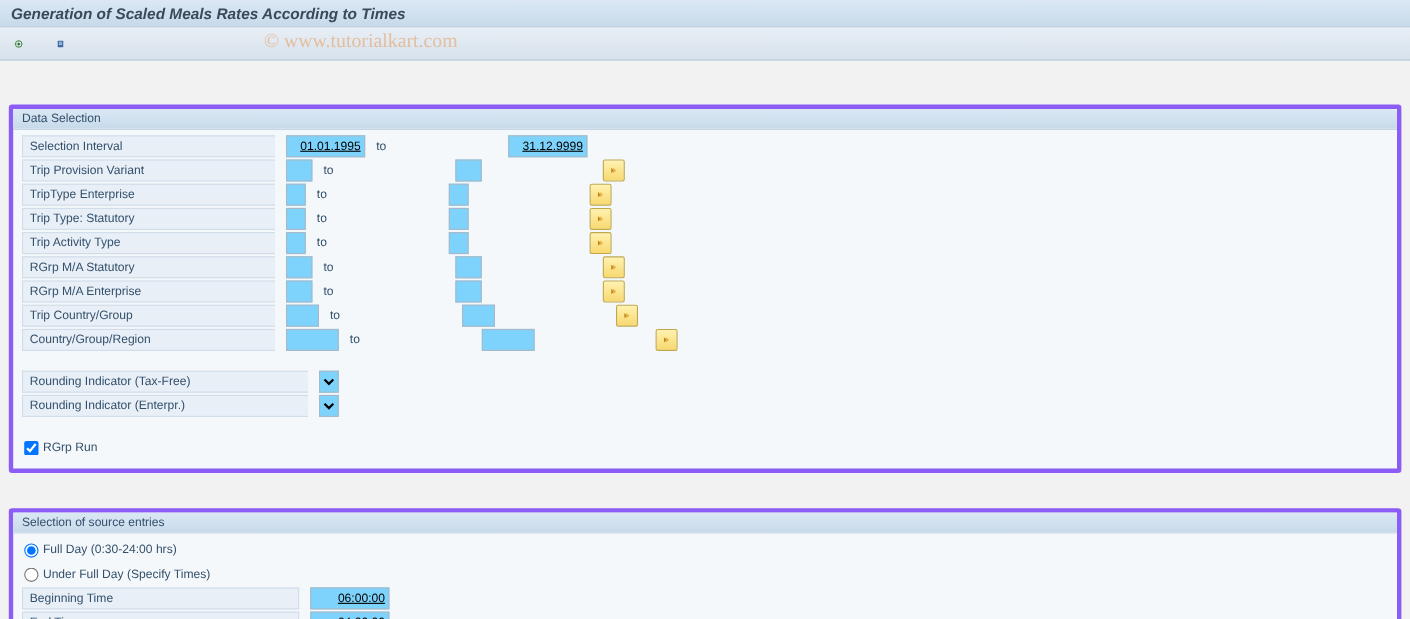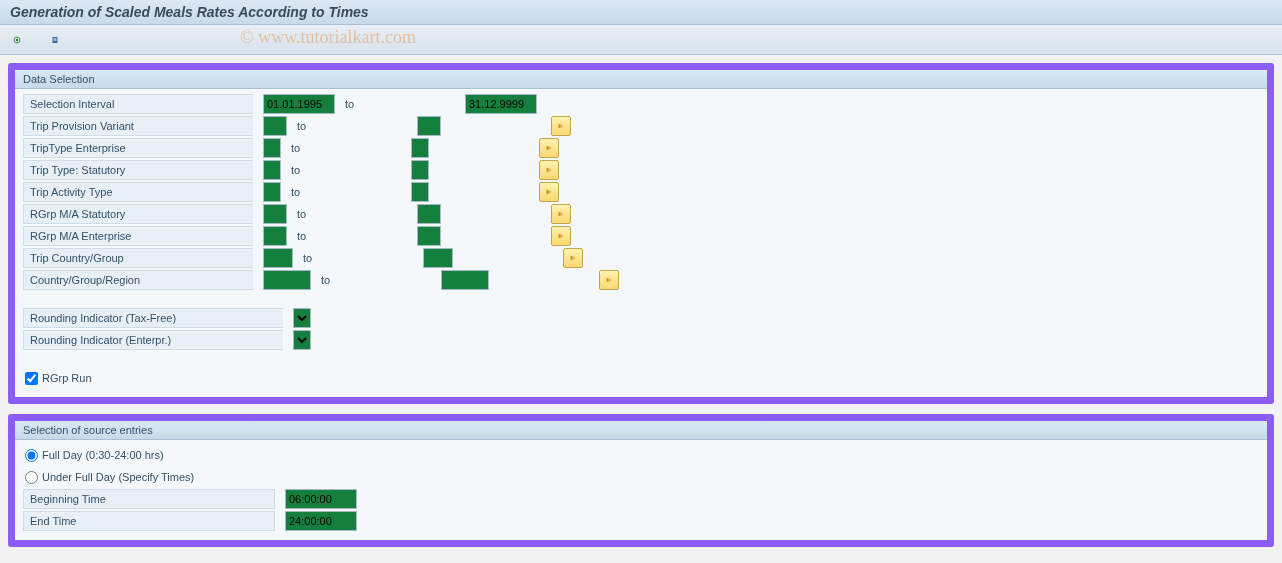--- a/index.html
+++ b/index.html
@@ -45,24 +45,25 @@
     position: absolute;
     left: 240px;
     top: 2px;
     font-size: 18px;
     color: rgba(230,140,60,0.45);
     font-family: Georgia, serif;
     pointer-events: none;
   }
   .content { padding: 8px; }
   .group {
-    border: 7px solid #8b5cf6;
+    border: 4px solid #8b5cf6;
     border-radius: 3px;
     margin-bottom: 10px;
     background: #f5f8fb;
+    margin-top: 32px;
   }
   .group-header {
     background: linear-gradient(#dbe8f4, #c7daea);
     padding: 3px 8px;
     font-size: 11px;
     color: #33506b;
     border-bottom: 1px solid #a9c0d6;
     border-radius: 3px 3px 0 0;
   }
   .group-body { padding: 4px 8px 8px 8px; }
@@ -78,24 +79,25 @@
     border-right: none;
     height: 20px;
     line-height: 18px;
     padding-left: 6px;
     color: #33506b;
     margin-right: 10px;
   }
   .sap-input {
     height: 20px;
     border: 1px solid #a9b8c7;
-    background: #15803d;
+    background: #7dd3fc;
     font-size: 11px;
     padding: 0 3px;
-    text-align: left;
+    text-align: right;
+    text-decoration: underline;
   }
   .w-date { width: 72px; }
   .w-small { width: 24px; }
   .w-med { width: 48px; }
   .w-time { width: 72px; }
   .to-col { width: 130px; display:flex; align-items:center; }
   .to-label { width: 80px; padding-left: 10px; color:#33506b; }
   .arrow-btn {
     width: 20px; height: 20px;
     background: linear-gradient(#fff2b0,#f8d870);

